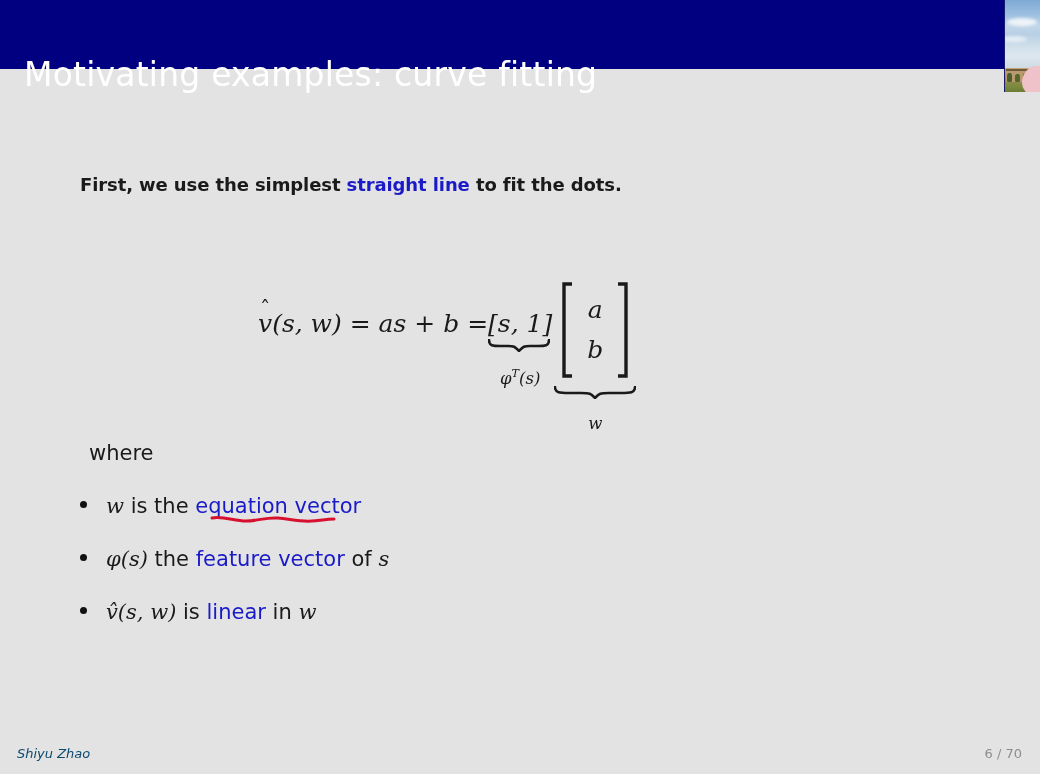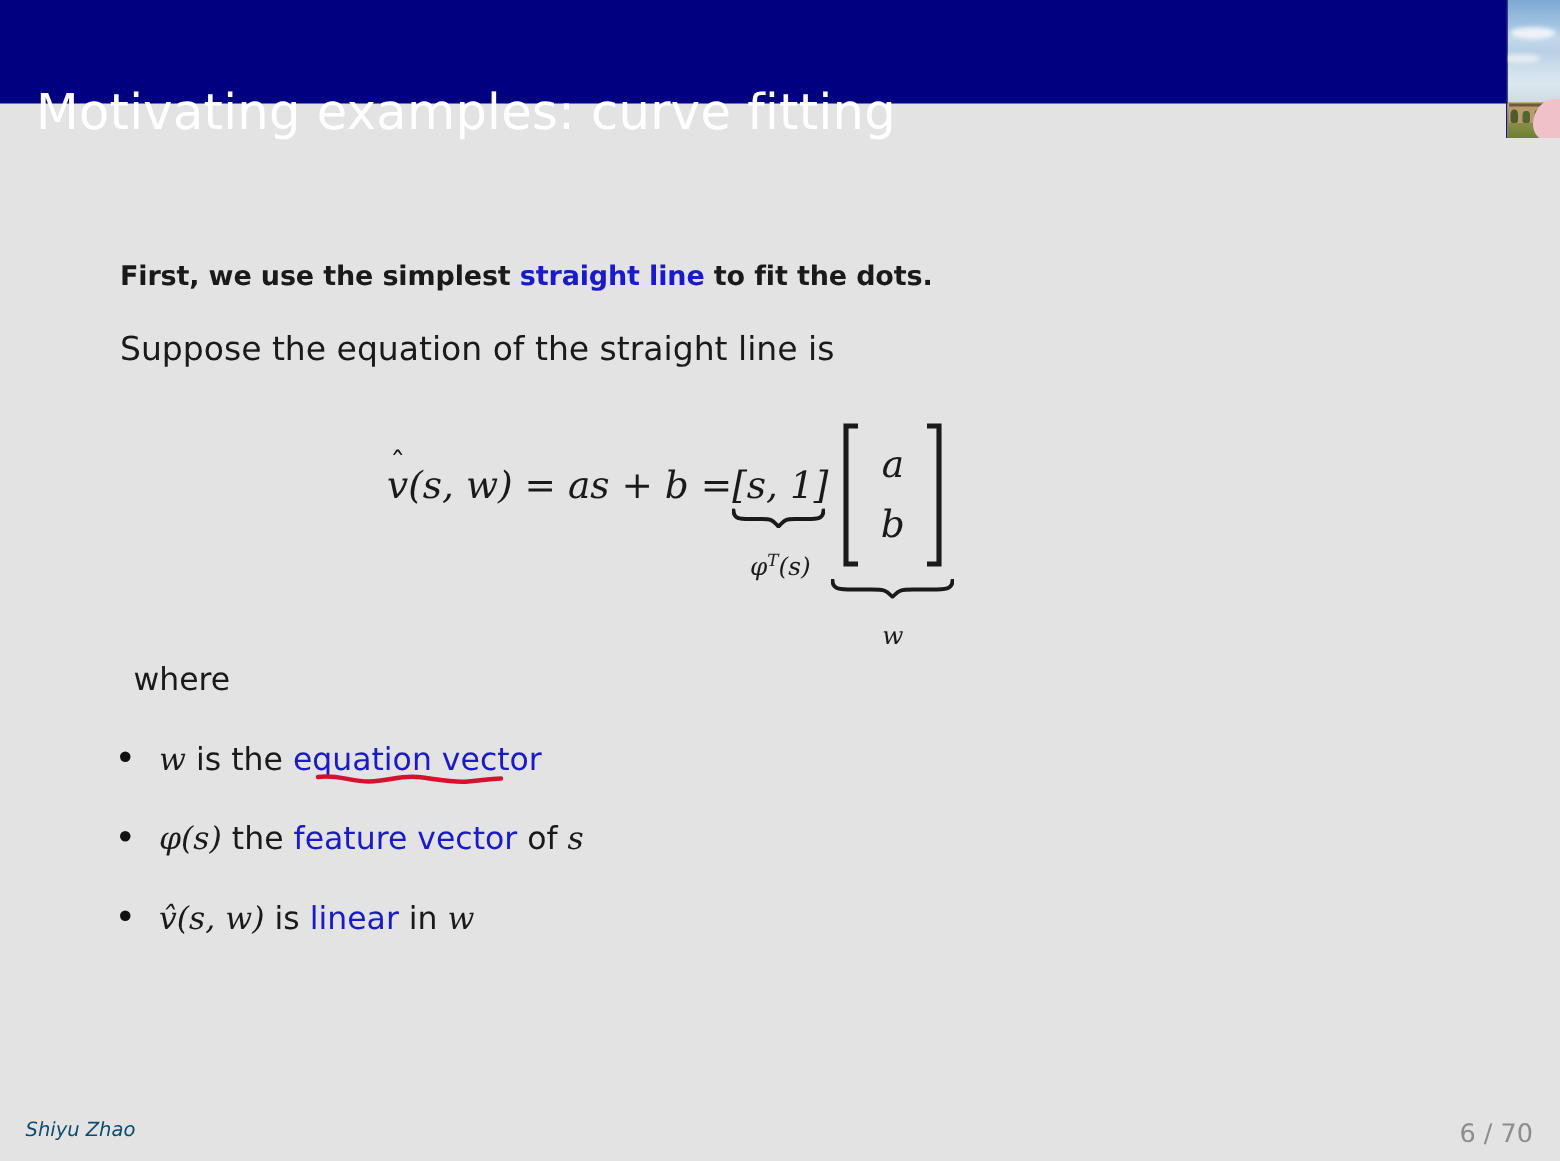--- a/index.html
+++ b/index.html
@@ -278,21 +278,21 @@
     font-style: italic;
     font-size: 13px;
     color: #0c4a6e;
     white-space: pre;
   }
   #footer-page {
     position: absolute;
     right: 18px;
     top: 746px;
     font-family: "DejaVu Sans", sans-serif;
-    font-size: 17px;
+    font-size: 13px;
     color: #8d8d8d;
     white-space: pre;
   }
 </style>
 </head>
 <body>
 
 <div id="slide">
 
   <div id="titlebar">
@@ -306,21 +306,20 @@
     <div class="ground"></div>
     <div class="building"></div>
     <div class="tree1"></div>
     <div class="tree2"></div>
     <div class="tree3"></div>
     <div class="person"></div>
   </div>
 
   <div class="para" id="line-first"><span>First, we use the simplest </span><span class="blue">straight line</span><span> to fit the dots.</span></div>
 
-  <div class="para" id="line-suppose">Suppose the equation of the straight line is</div>
 
   <div id="equation">
     <div class="eqrow">
 
       <span class="eq-lhs"><span class="hat-wrap mi"><span class="hat">ˆ</span><span>v</span></span><span class="mi">(s, w)</span><span class="mo"> = </span><span class="mi">as + b</span><span class="mo"> = </span></span>
 
       <span class="underbrace" style="padding-top:27px;">
         <span class="ub-top mi">[s, 1]</span>
         <span class="ub-brace">
           <svg width="62" height="13" viewBox="0 0 62 13">

